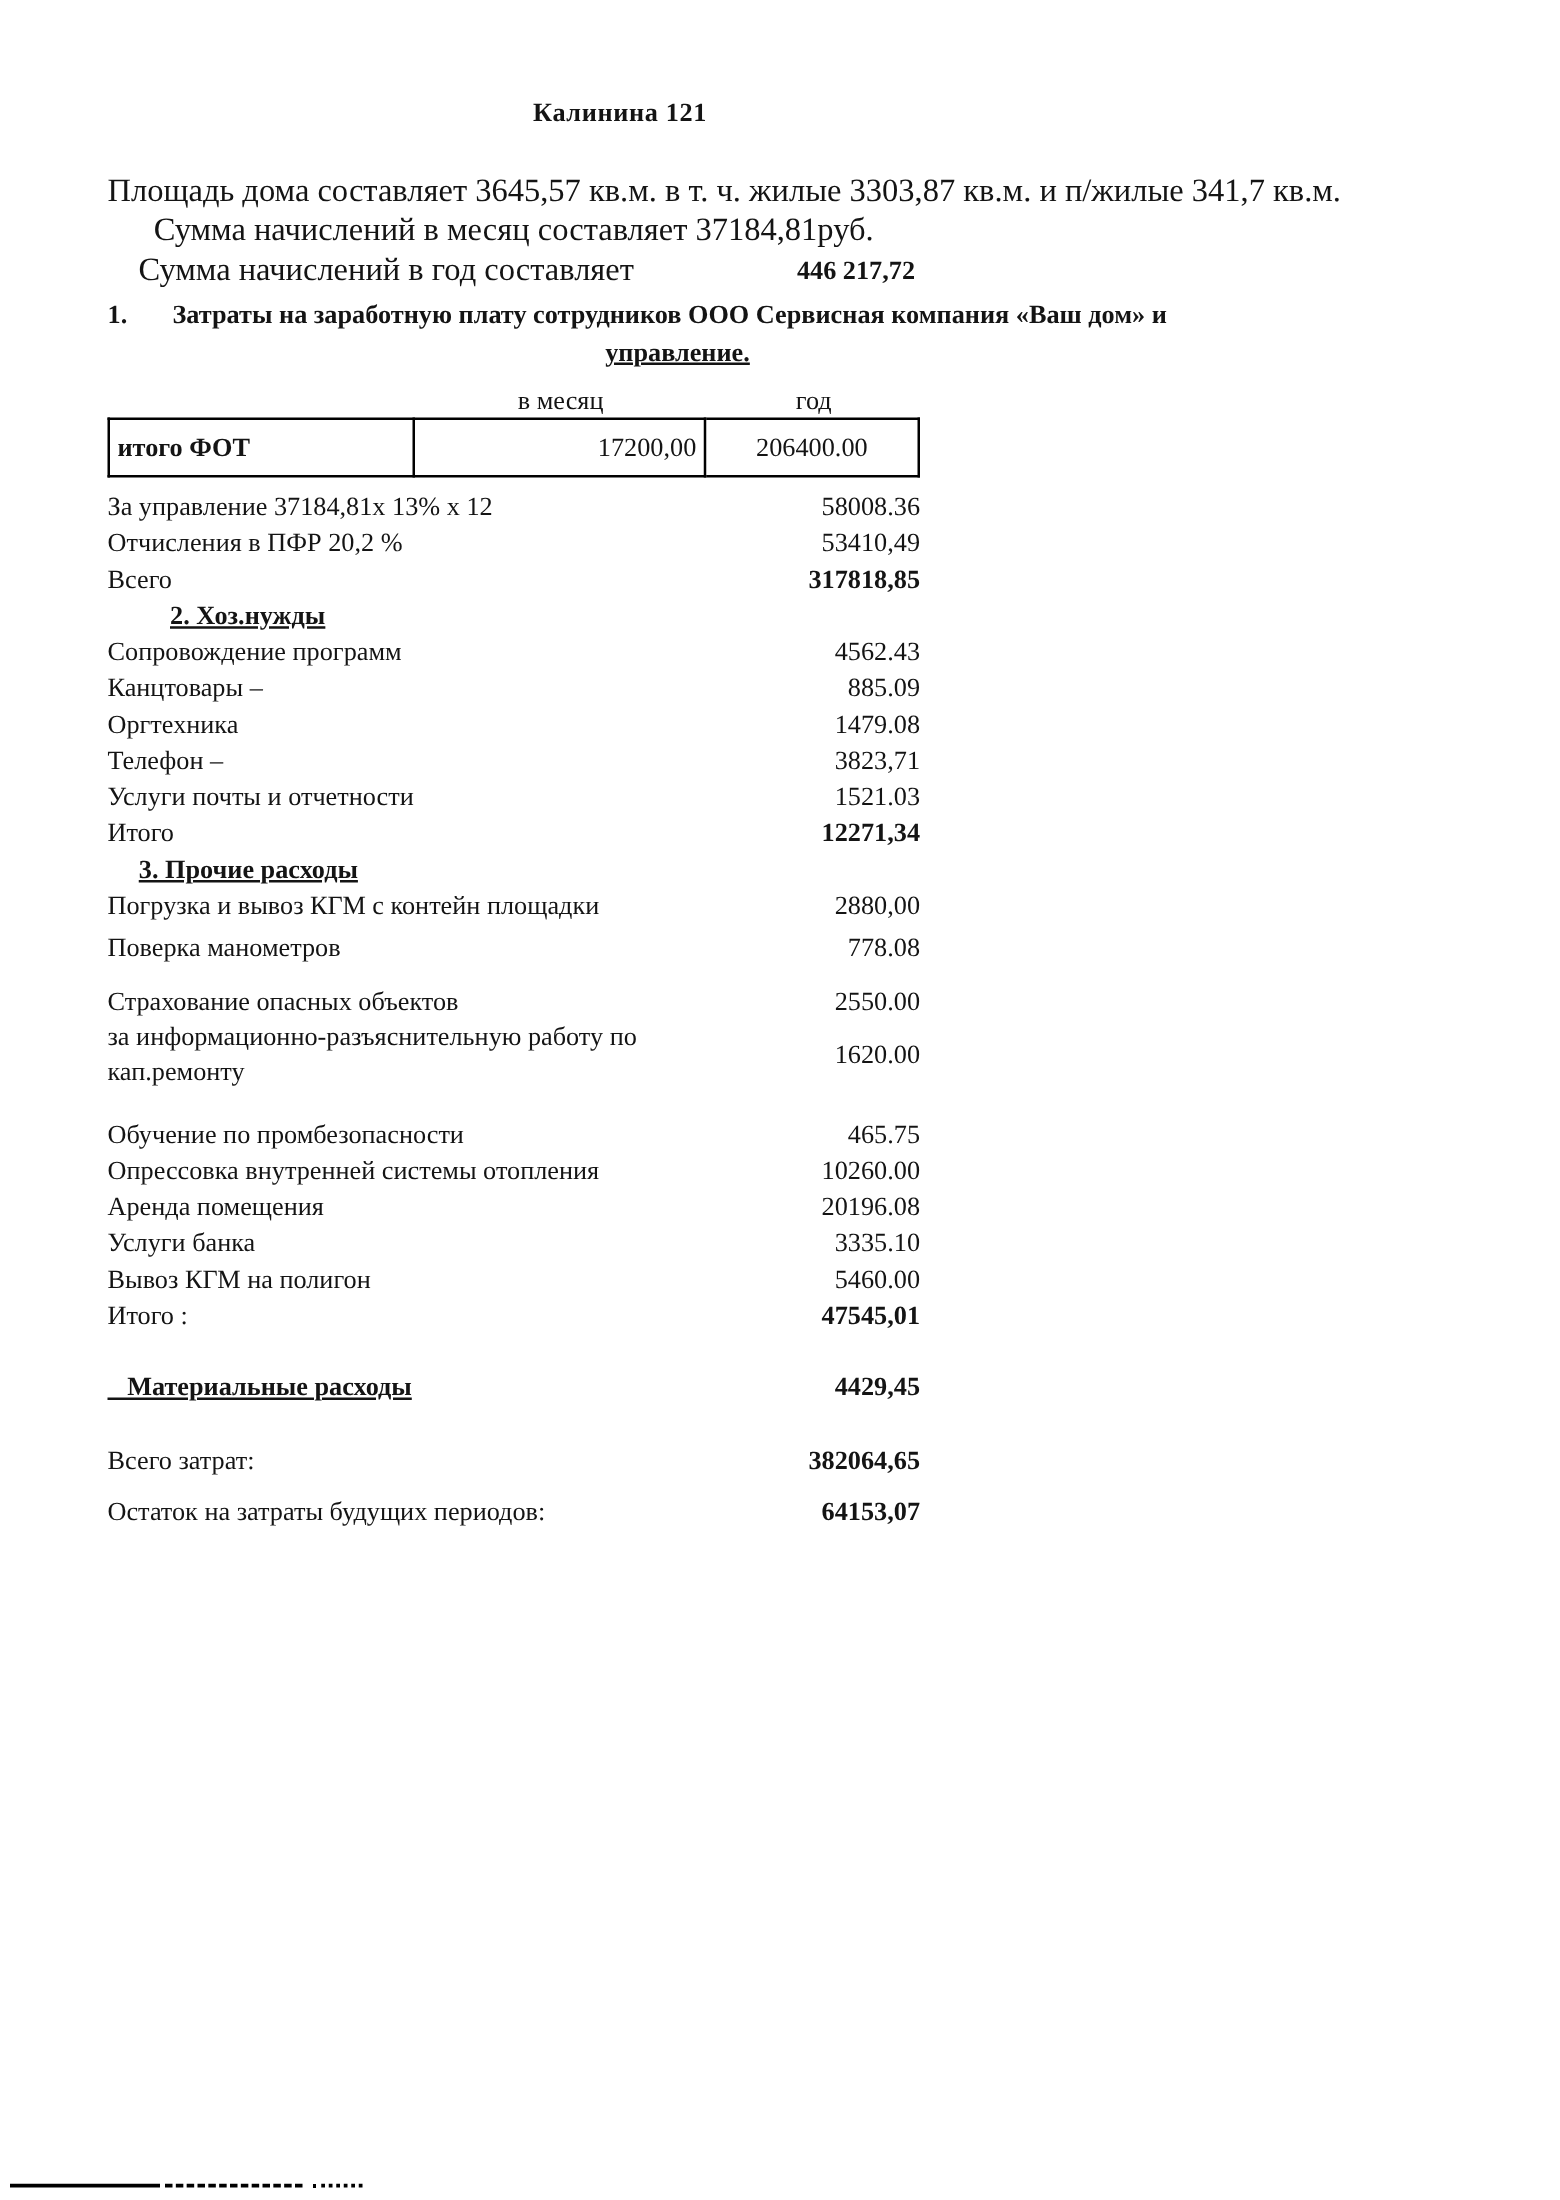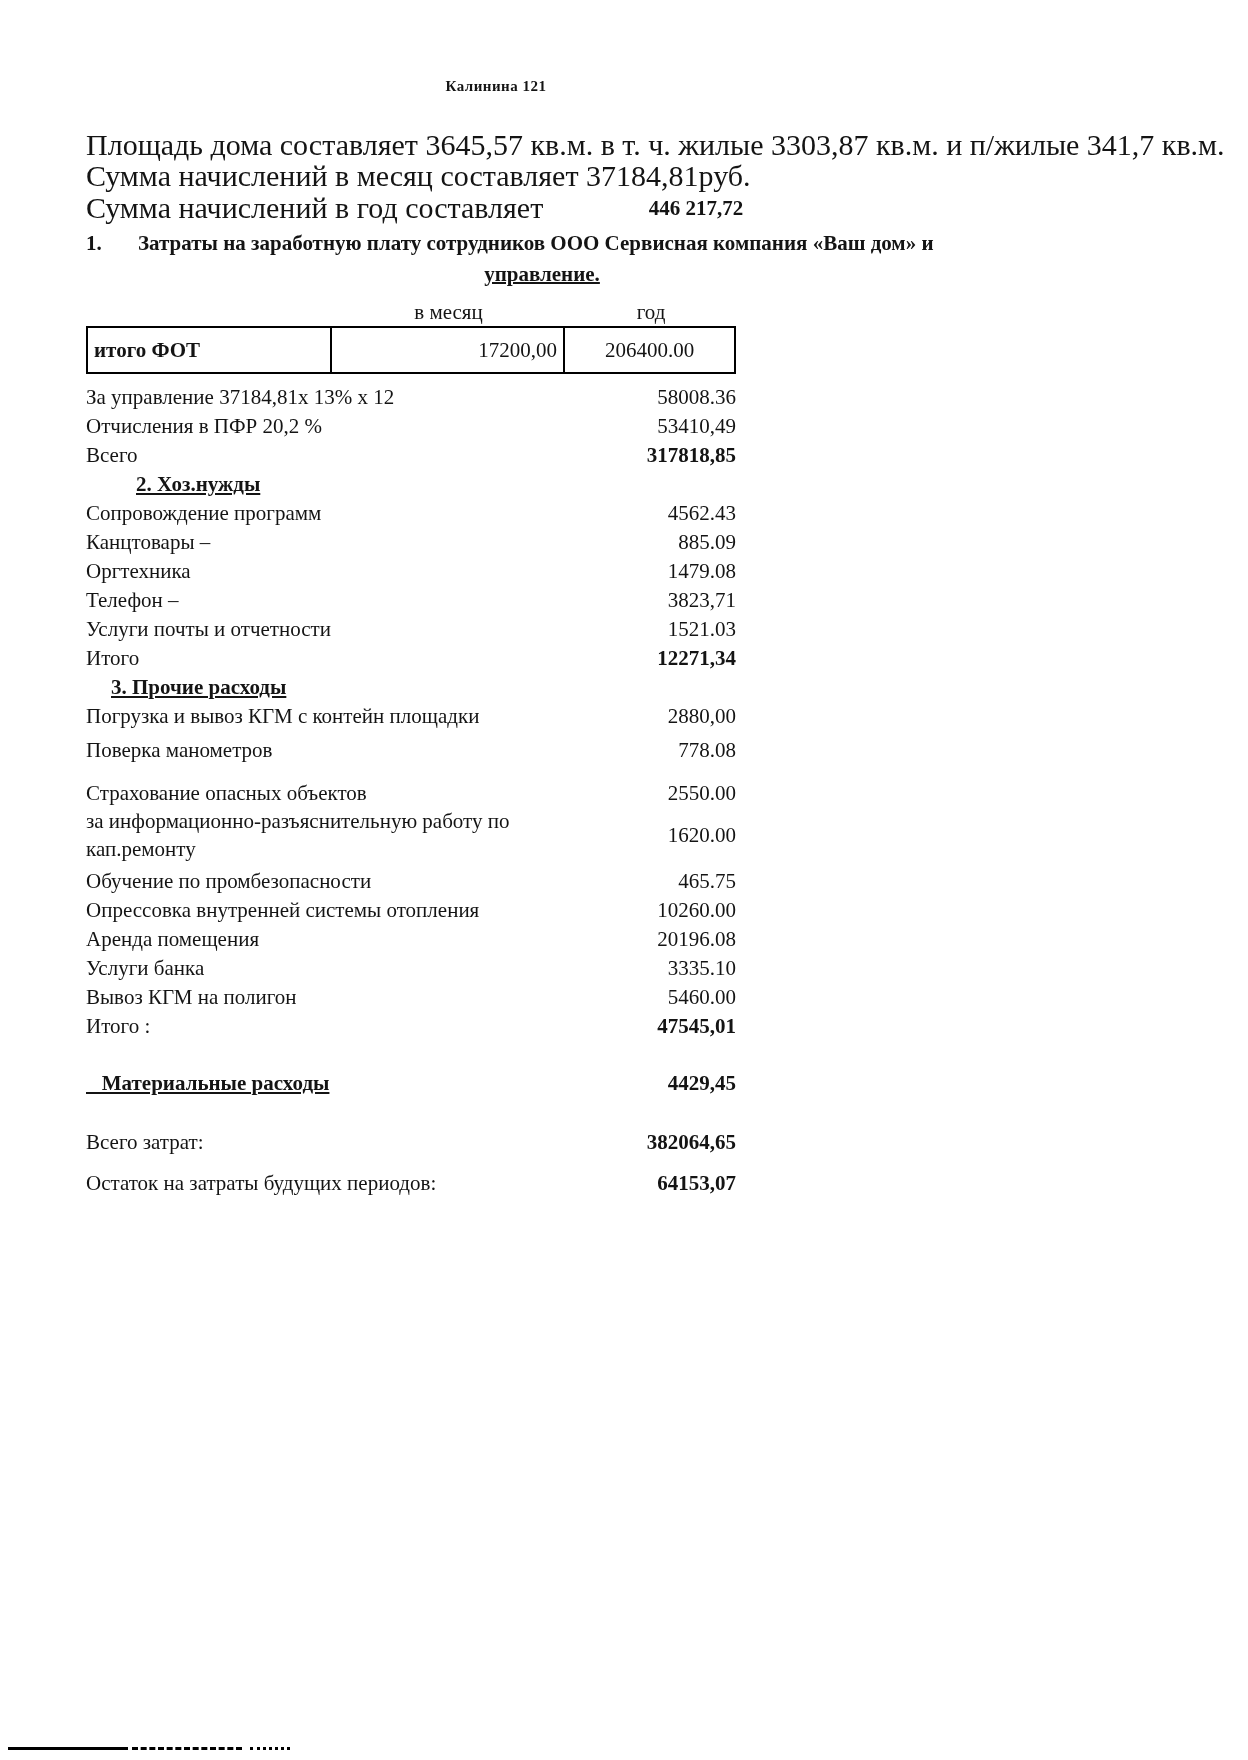--- a/index.html
+++ b/index.html
@@ -12,29 +12,30 @@
     overflow:hidden;
   }
   .content{
     position:absolute;
     left:86px; top:78px;
     width:650px;
   }
   .title{
     width:820px;
     text-align:center;
-    font-size:15px;
+    font-size:21px;
     font-weight:bold;
     letter-spacing:.5px;
     margin:0 0 34px 0;
   }
   .intro-line{
     white-space:nowrap;
-    font-size:30px;
+    font-size:26px;
     line-height:31px;
+    text-align:center;
   }
   .row{
     display:flex;
     justify-content:space-between;
     align-items:center;
     min-height:29px;
     line-height:28px;
     font-size:21px;
   }
   .row .lab{flex:1 1 auto;}
@@ -198,21 +199,21 @@
         <span class="val">778.08</span>
       </div>
       <div class="row" style="margin-top: 14px;">
         <span class="lab">Страхование опасных объектов</span>
         <span class="val">2550.00</span>
       </div>
       <div class="row wrap">
         <span class="lab">за информационно-разъяснительную работу по кап.ремонту</span>
         <span class="val">1620.00</span>
       </div>
-      <div class="row" style="margin-top: 3px;">
+      <div class="row" style="margin-top: 21px;">
         <span class="lab">Обучение по промбезопасности</span>
         <span class="val">465.75</span>
       </div>
       <div class="row">
         <span class="lab">Опрессовка внутренней системы отопления</span>
         <span class="val">10260.00</span>
       </div>
       <div class="row">
         <span class="lab">Аренда помещения</span>
         <span class="val">20196.08</span>

